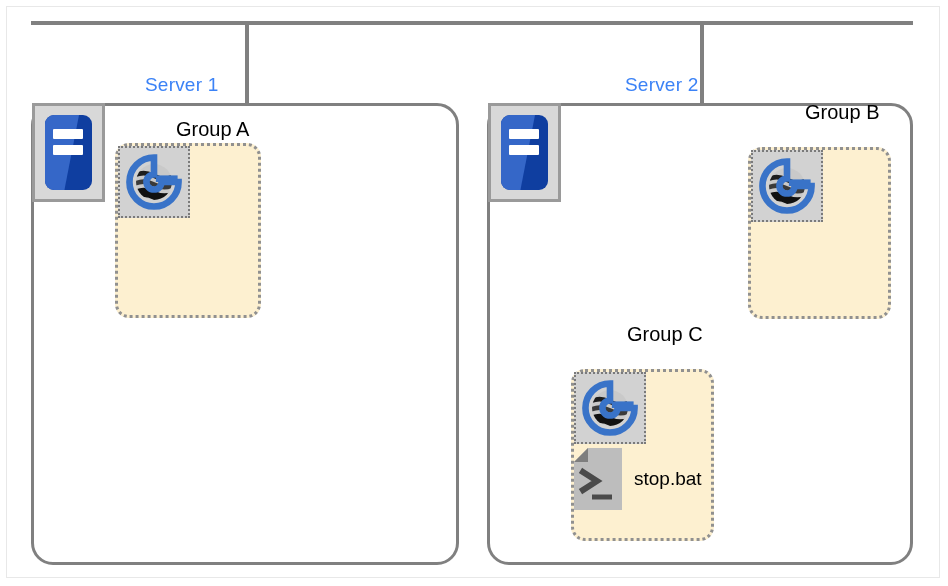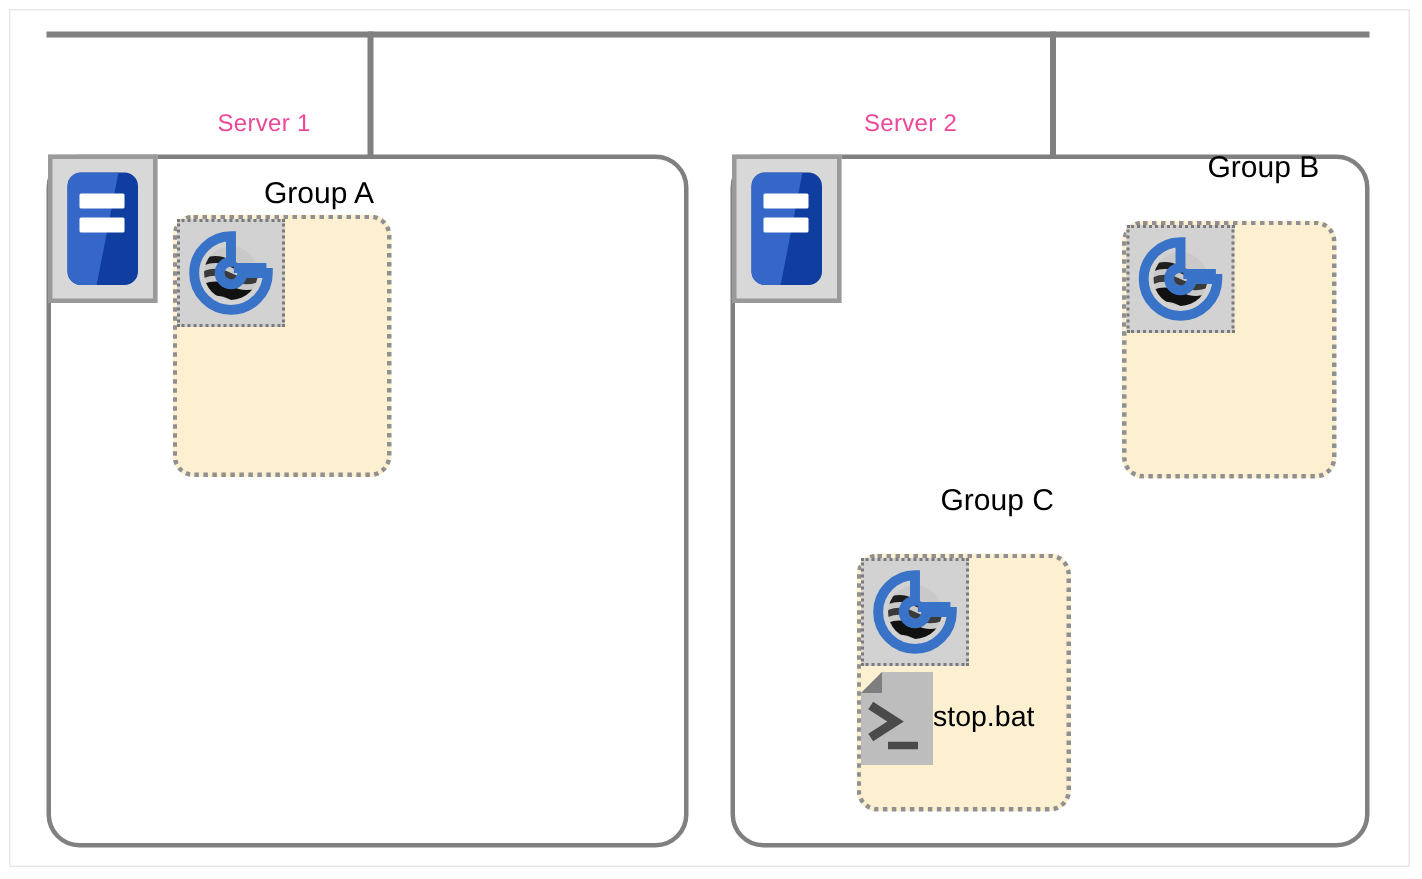--- a/index.html
+++ b/index.html
@@ -44,22 +44,22 @@
     height: 4px;
   }
   .bus-v {
     width: 4px;
     background: #808080;
   }
 
   
   .server-label {
     position: absolute;
-    font-size: 16px;
-    color: #ec4899;
+    font-size: 19px;
+    color: #3b82f6;
     white-space: nowrap;
     letter-spacing: 0.2px;
   }
 
   
   .server-box {
     position: absolute;
     border: 3px solid #808080;
     border-radius: 22px;
     box-sizing: border-box;
@@ -144,21 +144,21 @@
   }
   .bat-icon {
     width: 48px;
     height: 62px;
     flex: 0 0 auto;
   }
   .bat-icon svg { display: block; width: 100%; height: 100%; }
   .bat-label {
     font-size: 19px;
     color: #000000;
-    margin-left: 0;
+    margin-left: 12px;
     white-space: nowrap;
   }
 </style>
 </head>
 <body>
 
 <div id="canvas">
 
   <div class="page-frame"></div>
 
@@ -192,21 +192,21 @@
       <g clip-path="url(#gfclipA)">
         <path d="M14 27 q11 -6 22 0 q11 6 22 0 l0 5 q-11 6 -22 0 q-11 -6 -22 0 Z" fill="#1d1d1d"></path>
         <path d="M14 36 q11 -6 22 0 q11 6 22 0 l0 5 q-11 6 -22 0 q-11 -6 -22 0 Z" fill="#3a3a3a"></path>
         <path d="M14 45 q11 -6 22 0 q11 6 22 0 l0 10 q-11 6 -22 0 q-11 -6 -22 0 Z" fill="#111111"></path>
       </g>
       <path d="M36 10 a26 26 0 1 0 26 26 l-18 0 a8 8 0 1 1 -8 -8 Z" fill="none" stroke="#3973c8" stroke-width="7"></path>
       <path d="M38 29 L61 29 L61 36 L38 36 Z" fill="#3973c8"></path>
     </svg>
   </div>
 
-  <div class="server-label" style="left:576px; top:74px;">Server 2</div>
+  <div class="server-label" style="left:625px; top:74px;">Server 2</div>
 
   <div class="server-box" style="left:487px; top:103px; width:426px; height:462px;"></div>
 
   <div class="server-icon" style="left:488px; top:103px;">
     <div class="unit">
       <div class="bar b1"></div>
       <div class="bar b2"></div>
     </div>
   </div>
 

